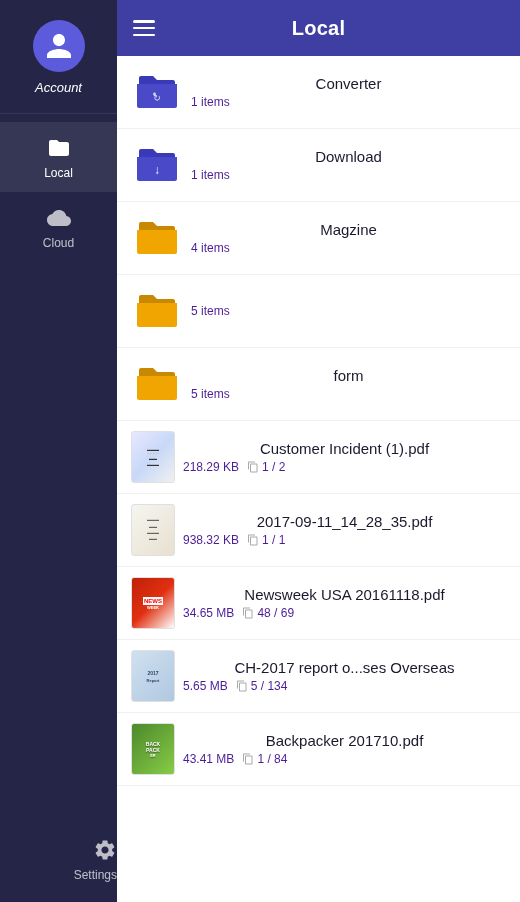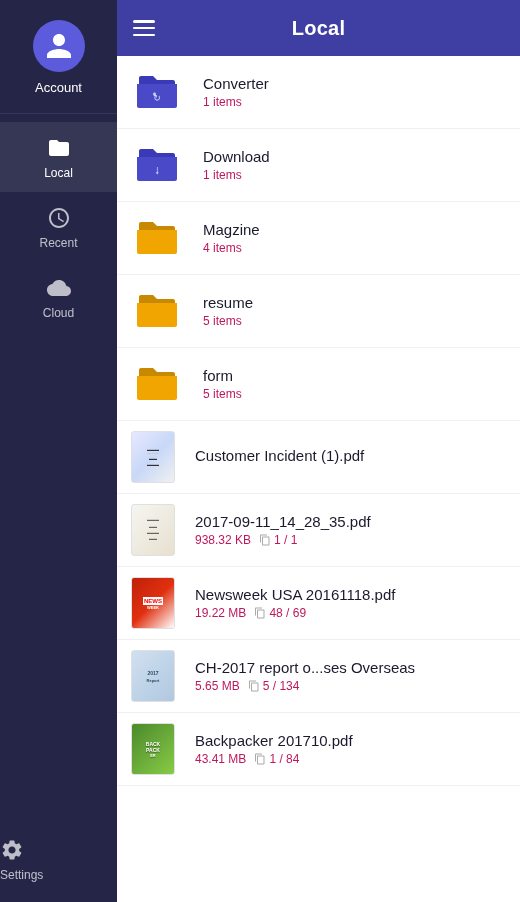--- a/index.html
+++ b/index.html
@@ -47,20 +47,21 @@
       width: 30px;
       height: 30px;
       fill: white;
     }
 
     .sidebar-label {
       color: #fff;
       font-size: 13px;
       font-weight: 500;
       text-align: right;
+      font-style: italic;
     }
 
     .sidebar-nav {
       width: 100%;
       display: flex;
       flex-direction: column;
       align-items: center;
       flex: 1;
       padding-top: 8px;
     }
@@ -96,21 +97,21 @@
     }
 
     .nav-item.active svg {
       fill: #fff;
     }
 
     .sidebar-settings {
       width: 100%;
       display: flex;
       flex-direction: column;
-      align-items: flex-start;
+      align-items: flex-end;
       padding: 14px 0 20px;
       cursor: pointer;
     }
 
     .sidebar-settings svg {
       width: 24px;
       height: 24px;
       fill: rgba(255,255,255,0.7);
     }
 
@@ -188,33 +189,34 @@
       width: 52px;
       height: 52px;
       display: flex;
       align-items: center;
       justify-content: center;
       flex-shrink: 0;
     }
 
     .file-info {
       flex: 1;
-      margin-left: 20px;
+      margin-left: 8px;
+      text-align: center;
     }
 
     .file-name {
       font-size: 15px;
       color: #1a1a2e;
       font-weight: 500;
       margin-bottom: 3px;
     }
 
     .file-meta {
       font-size: 12px;
-      color: #be185d;
+      color: #4c1d95;
       display: flex;
       align-items: center;
       gap: 8px;
     }
 
     .file-meta .copy-icon {
       display: inline-flex;
       align-items: center;
       gap: 3px;
     }
@@ -273,26 +275,20 @@
 
   <div class="sidebar-nav">
 
     <div class="nav-item active">
       <svg viewBox="0 0 24 24">
         <path d="M10 4H4c-1.1 0-2 .9-2 2v12c0 1.1.9 2 2 2h16c1.1 0 2-.9 2-2V8c0-1.1-.9-2-2-2h-8l-2-2z"></path>
       </svg>
       <span class="nav-label">Local</span>
     </div>
 
-    <div class="nav-item">
-      <svg viewBox="0 0 24 24">
-        <path d="M11.99 2C6.47 2 2 6.48 2 12s4.47 10 9.99 10C17.52 22 22 17.52 22 12S17.52 2 11.99 2zm.01 18c-4.42 0-8-3.58-8-8s3.58-8 8-8 8 3.58 8 8-3.58 8-8 8zm.5-13H11v6l5.25 3.15.75-1.23-4.5-2.67V7z"></path>
-      </svg>
-      <span class="nav-label">Recent</span>
-    </div>
 
 
     <div class="nav-item">
       <svg viewBox="0 0 24 24">
         <path d="M19.35 10.04C18.67 6.59 15.64 4 12 4 9.11 4 6.6 5.64 5.35 8.04 2.34 8.36 0 10.91 0 14c0 3.31 2.69 6 6 6h13c2.76 0 5-2.24 5-5 0-2.64-2.05-4.78-4.65-4.96z"></path>
       </svg>
       <span class="nav-label">Cloud</span>
     </div>
   </div>
 
@@ -367,21 +363,20 @@
     </div>
 
     <div class="file-item">
       <div class="folder-icon-wrap">
         <svg width="44" height="40" viewBox="0 0 44 40">
           <path d="M4 6C4 4.9 4.9 4 6 4h12l4 4h16c1.1 0 2 .9 2 2v24c0 1.1-.9 2-2 2H6c-1.1 0-2-.9-2-2V6z" fill="#c88800"></path>
           <path d="M2 12h40v22c0 1.1-.9 2-2 2H4c-1.1 0-2-.9-2-2V12z" fill="#f0a500"></path>
         </svg>
       </div>
       <div class="file-info">
-        <div class="file-name">resume</div>
         <div class="file-meta">
           <span>5 items</span>
         </div>
       </div>
     </div>
 
     <div class="file-item">
       <div class="folder-icon-wrap">
         <svg width="44" height="40" viewBox="0 0 44 40">
           <path d="M4 6C4 4.9 4.9 4 6 4h12l4 4h16c1.1 0 2 .9 2 2v24c0 1.1-.9 2-2 2H6c-1.1 0-2-.9-2-2V6z" fill="#c88800"></path>
@@ -400,20 +395,29 @@
     <div class="file-item">
       <div class="pdf-thumb pdf-thumb-customer">
         <div style="font-size:4px;color:#333;text-align:center;padding:2px;line-height:1.5;">
           <div style="border-bottom:1px solid #ccc;margin-bottom:2px;">▬▬▬</div>
           <div>▬▬</div>
           <div>▬▬▬</div>
         </div>
       </div>
       <div class="file-info">
         <div class="file-name">Customer Incident (1).pdf</div>
+        <div class="file-meta">
+          <span>218.29 KB</span>
+          <span class="copy-icon">
+            <svg width="12" height="12" viewBox="0 0 24 24" fill="#aaa">
+                <path d="M16 1H4c-1.1 0-2 .9-2 2v14h2V3h12V1zm3 4H8c-1.1 0-2 .9-2 2v14c0 1.1.9 2 2 2h11c1.1 0 2-.9 2-2V7c0-1.1-.9-2-2-2zm0 16H8V7h11v14z"></path>
+              </svg>
+            <span>1 / 2</span>
+          </span>
+        </div>
       </div>
     </div>
 
     <div class="file-item">
       <div class="pdf-thumb pdf-thumb-2017">
         <div style="font-size:4px;color:#666;text-align:center;padding:2px;line-height:1.6;">
           <div>▬▬▬</div>
           <div>▬▬</div>
           <div>▬▬▬</div>
           <div>▬▬</div>
@@ -436,21 +440,21 @@
     <div class="file-item">
       <div class="pdf-thumb pdf-thumb-newsweek">
         <div style="font-size:5px;color:white;text-align:center;padding:2px;font-weight:bold;">
           <div style="font-size:6px;color:red;background:white;padding:1px;">NEWS</div>
           <div style="font-size:4px;color:white;">WEEK</div>
         </div>
       </div>
       <div class="file-info">
         <div class="file-name">Newsweek USA 20161118.pdf</div>
         <div class="file-meta">
-          <span>19.22 MB</span>
+          <span>34.65 MB</span>
           <span class="copy-icon">
             <svg width="12" height="12" viewBox="0 0 24 24" fill="#aaa">
                 <path d="M16 1H4c-1.1 0-2 .9-2 2v14h2V3h12V1zm3 4H8c-1.1 0-2 .9-2 2v14c0 1.1.9 2 2 2h11c1.1 0 2-.9 2-2V7c0-1.1-.9-2-2-2zm0 16H8V7h11v14z"></path>
               </svg>
             <span>48 / 69</span>
           </span>
         </div>
       </div>
     </div>
 

